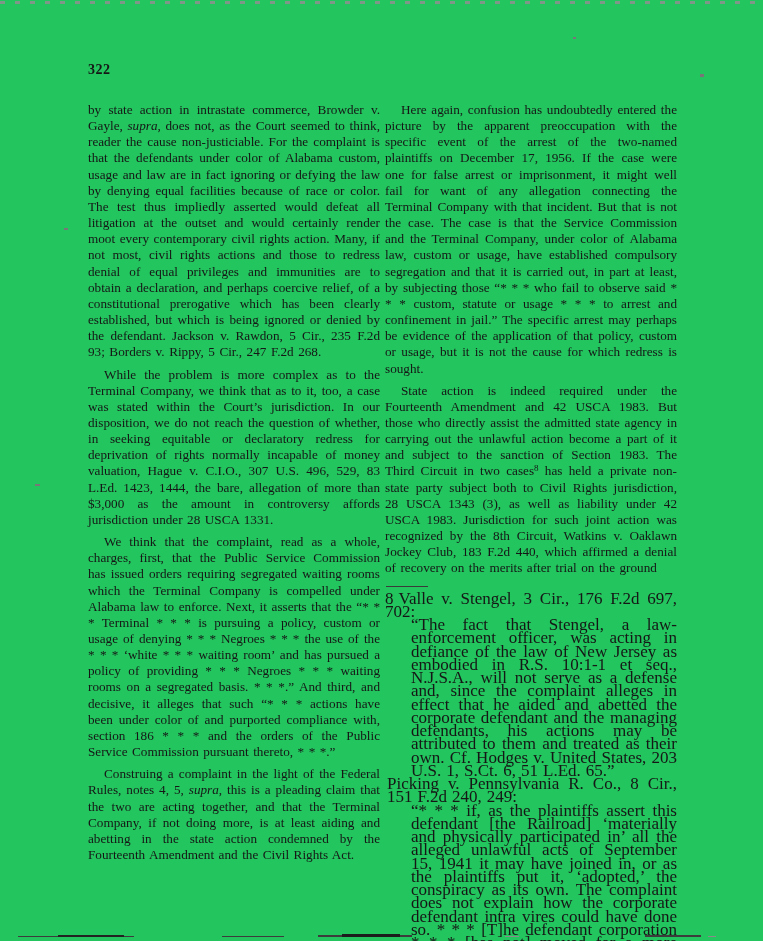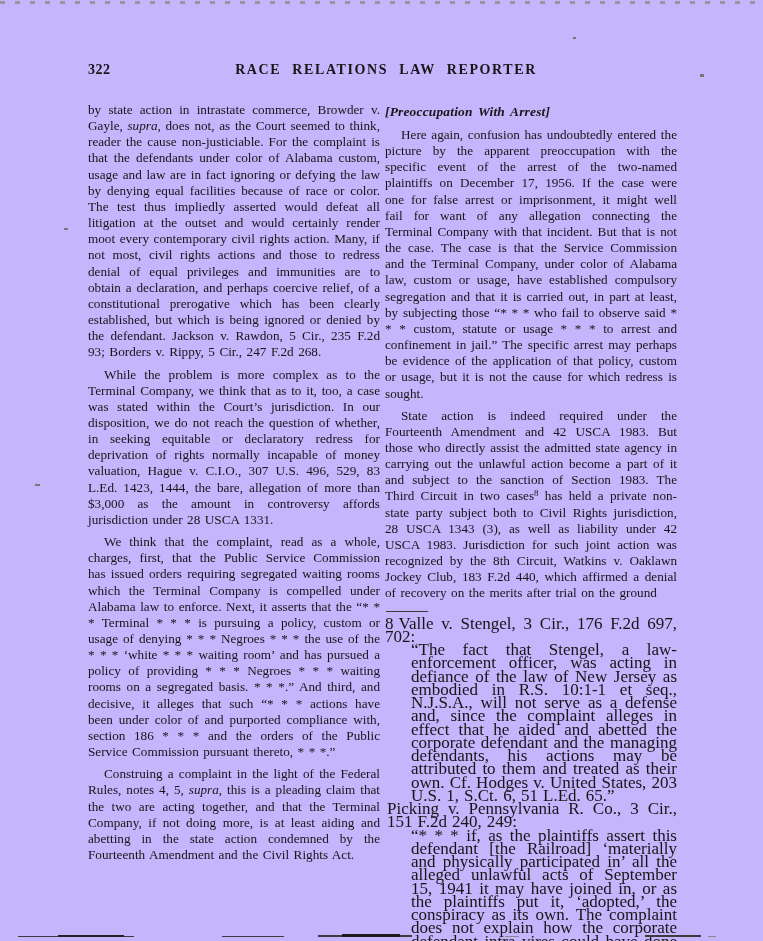--- a/index.html
+++ b/index.html
@@ -3,21 +3,21 @@
 <meta charset="utf-8">
 <style>
   html,body{margin:0;padding:0;}
   body{
     width:763px;height:941px;
     background:#e9e9e7;
     font-family:"Liberation Serif","DejaVu Serif",serif;
   }
   .page{
     position:relative;width:763px;height:941px;overflow:hidden;
-    background:#c4b5fd;color:#161616;
+    background:#22c55e;color:#161616;
   }
   
   .dotted-top{
     position:absolute;left:0;top:1px;width:763px;height:3px;
     background:repeating-linear-gradient(90deg,#8f8f8f 0 5px,transparent 5px 15px);
     opacity:.85;
   }
   .header{position:absolute;left:88px;top:62px;width:596px;height:20px;}
   .page-number{
     position:absolute;left:0;top:0;font-size:14px;font-weight:bold;letter-spacing:.5px;
@@ -57,42 +57,40 @@
   .speck{position:absolute;background:#777;}
 </style>
 </head>
 <body>
 
 <div class="page">
   <div class="dotted-top"></div>
 
   <div class="header">
     <span class="page-number">322</span>
-    <span class="page-title">RACE RELATIONS LAW REPORTER</span>
   </div>
 
   <div class="columns">
     <div class="col" id="left-col">
         <p class="body-p no-indent">by state action in intrastate commerce, Browder v. Gayle, <span class="it">supra</span>, does not, as the Court seemed to think, reader the cause non-justiciable. For the complaint is that the defendants under color of Alabama custom, usage and law are in fact ignoring or defying the law by denying equal facilities because of race or color. The test thus impliedly asserted would defeat all litigation at the outset and would certainly render moot every contemporary civil rights action. Many, if not most, civil rights actions and those to redress denial of equal privileges and immunities are to obtain a declaration, and perhaps coercive relief, of a constitutional prerogative which has been clearly established, but which is being ignored or denied by the defendant. Jackson v. Rawdon, 5 Cir., 235 F.2d 93; Borders v. Rippy, 5 Cir., 247 F.2d 268.</p>
         <p class="body-p indent">While the problem is more complex as to the Terminal Company, we think that as to it, too, a case was stated within the Court’s jurisdiction. In our disposition, we do not reach the question of whether, in seeking equitable or declaratory redress for deprivation of rights normally incapable of money valuation, Hague v. C.I.O., 307 U.S. 496, 529, 83 L.Ed. 1423, 1444, the bare, allegation of more than $3,000 as the amount in controversy affords jurisdiction under 28 USCA 1331.</p>
         <p class="body-p indent">We think that the complaint, read as a whole, charges, first, that the Public Service Commission has issued orders requiring segregated waiting rooms which the Terminal Company is compelled under Alabama law to enforce. Next, it asserts that the “* * * Terminal * * * is pursuing a policy, custom or usage of denying * * * Negroes * * * the use of the * * * ‘white * * * waiting room’ and has pursued a policy of providing * * * Negroes * * * waiting rooms on a segregated basis. * * *.” And third, and decisive, it alleges that such “* * * actions have been under color of and purported compliance with, section 186 * * * and the orders of the Public Service Commission pursuant thereto, * * *.”</p>
         <p class="body-p indent">Construing a complaint in the light of the Federal Rules, notes 4, 5, <span class="it">supra</span>, this is a pleading claim that the two are acting together, and that the Terminal Company, if not doing more, is at least aiding and abetting in the state action condemned by the Fourteenth Amendment and the Civil Rights Act.</p>
       </div>
     <div class="col" id="right-col">
-      <p class="section-heading">[Preoccupation With Arrest]</p>
       <div id="right-paras">
           <p class="body-p indent">Here again, confusion has undoubtedly entered the picture by the apparent preoccupation with the specific event of the arrest of the two-named plaintiffs on December 17, 1956. If the case were one for false arrest or imprisonment, it might well fail for want of any allegation connecting the Terminal Company with that incident. But that is not the case. The case is that the Service Commission and the Terminal Company, under color of Alabama law, custom or usage, have established compulsory segregation and that it is carried out, in part at least, by subjecting those “* * * who fail to observe said * * * custom, statute or usage * * * to arrest and confinement in jail.” The specific arrest may perhaps be evidence of the application of that policy, custom or usage, but it is not the cause for which redress is sought.</p>
           <p class="body-p indent">State action is indeed required under the Fourteenth Amendment and 42 USCA 1983. But those who directly assist the admitted state agency in carrying out the unlawful action become a part of it and subject to the sanction of Section 1983. The Third Circuit in two cases<sup>8</sup> has held a private non-state party subject both to Civil Rights jurisdiction, 28 USCA 1343 (3), as well as liability under 42 USCA 1983. Jurisdiction for such joint action was recognized by the 8th Circuit, Watkins v. Oaklawn Jockey Club, 183 F.2d 440, which affirmed a denial of recovery on the merits after trial on the ground</p>
         </div>
       <div class="footnote">
         <div class="footnote-rule"></div>
         <div id="footnote-items">
             <p class="fn-item fn-first"><span class="fn-marker">8</span>Valle v. Stengel, 3 Cir., 176 F.2d 697, 702:</p>
             <p class="fn-item fn-quote">“The fact that Stengel, a law-enforcement officer, was acting in defiance of the law of New Jersey as embodied in R.S. 10:1-1 et seq., N.J.S.A., will not serve as a defense and, since the complaint alleges in effect that he aided and abetted the corporate defendant and the managing defendants, his actions may be attributed to them and treated as their own. Cf. Hodges v. United States, 203 U.S. 1, S.Ct. 6, 51 L.Ed. 65.”</p>
-            <p class="fn-item fn-cite">Picking v. Pennsylvania R. Co., 3 Cir., 151 F.2d 240, 249:</p>
+            <p class="fn-item fn-cite">Picking v. Pennsylvania R. Co., 8 Cir., 151 F.2d 240, 249:</p>
             <p class="fn-item fn-quote">“* * * if, as the plaintiffs assert this defendant [the Railroad] ‘materially and physically participated in’ all the alleged unlawful acts of September 15, 1941 it may have joined in, or as the plaintiffs put it, ‘adopted,’ the conspiracy as its own. The complaint does not explain how the corporate defendant intra vires could have done so. * * * [T]he defendant corporation * * * [has not] moved for a more definite statement of the plaintiffs’ claim * * *. In the absence of [motion for bill of particulars] by the Railroad Company we may not conclude that the plaintiffs have not stated a valid cause of action under the Civil Rights Act against it.”</p>
           </div>
       </div>
     </div>
   </div>
 
   <div class="artifact" style="left:18px;top:936px;width:116px;height:1px;"></div>
   <div class="artifact" style="left:58px;top:935px;width:66px;height:2px;background:#222;"></div>
   <div class="artifact" style="left:222px;top:936px;width:62px;height:1px;"></div>
   <div class="artifact" style="left:318px;top:935px;width:94px;height:2px;"></div>

